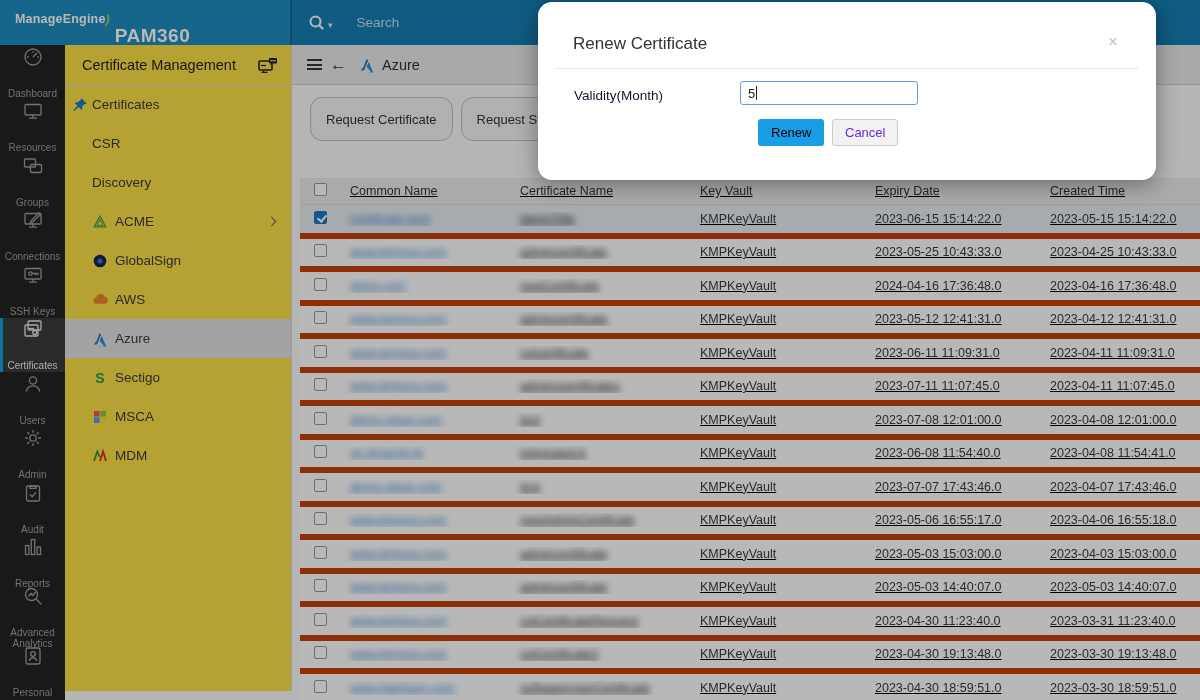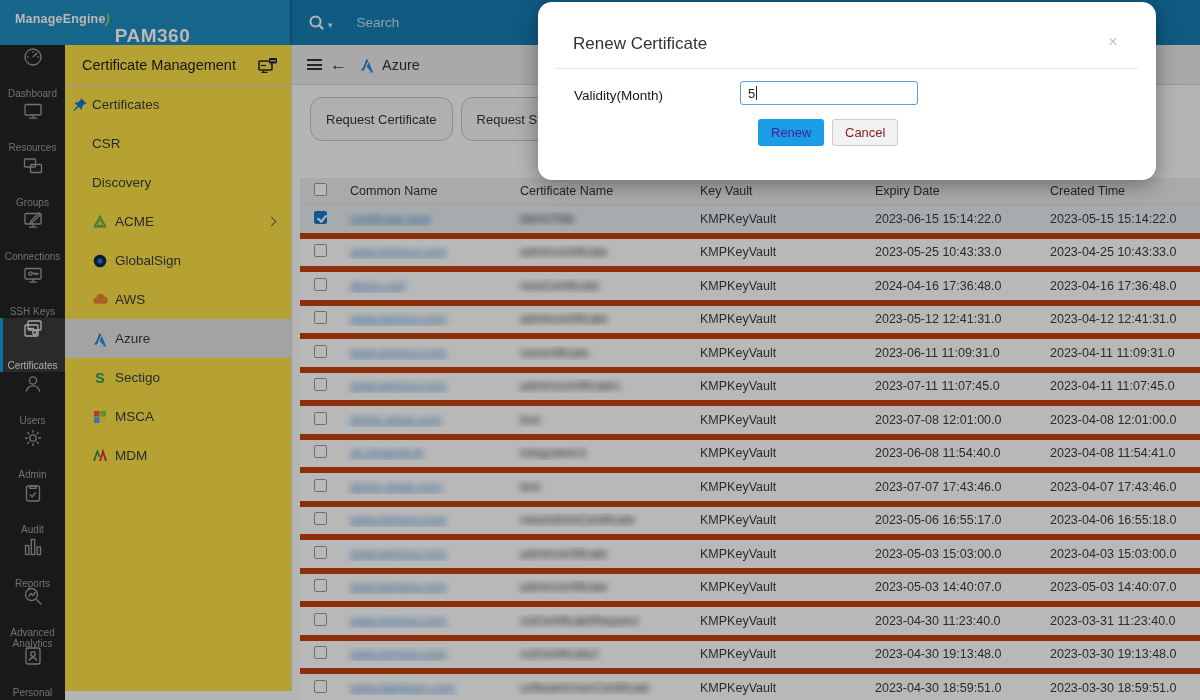--- a/index.html
+++ b/index.html
@@ -52,21 +52,21 @@
   .hamburger::after { content:''; position:absolute; left:0; right:0; top:2.5px; height:2px; background:#333; }
   .back-arrow { font-size:17px; color:#333; margin:0 12px 0 8px; cursor:pointer; line-height:1; }
   .page-icon { display:flex; margin-right:7px; }
   .page-title { font-size:14.5px; color:#333; }
 
   
   .content { position:absolute; left:292px; top:85px; right:0; bottom:0; background:#fcfcfc; overflow:hidden; }
   .actions { position:absolute; top:12px; left:18px; display:flex; gap:8px; }
   .btn-plain { height:44px; padding:0 15px; background:#f4f4f4; border:1px solid #c2c2c2; border-radius:12px;
     font-size:13px; color:#333; font-family:inherit; cursor:pointer; }
-  .table { position:absolute; left:8px; right:0; top:93px; bottom:0; overflow:hidden; }
+  .table { position:absolute; left:8px; right:0; top:93px; bottom:0; overflow:hidden;text-decoration:underline; }
   .thead { display:flex; align-items:center; height:27px; background:#ececec; border-bottom:1px solid #dedede;
     font-size:12.5px; color:#333; }
   .tr { display:flex; align-items:center; height:33.5px; background:#fff; border-bottom:6px solid #c2410c; }
   .tr.selected { background:#e7edf2; }
   .td, .th { padding-left:6px; overflow:hidden; white-space:nowrap; }
   .c-check { width:44px; padding-left:14px; }
   .c-common { width:170px; }
   .c-cert { width:180px; }
   .c-vault { width:175px; }
   .c-expiry { width:175px; }
@@ -83,23 +83,23 @@
   
   .modal { position:absolute; left:538px; top:2px; width:618px; height:178px; background:#fff; border-radius:14px;
     box-shadow:0 4px 22px rgba(0,0,0,.38); z-index:10;padding-left:13px; }
   .modal-title { position:absolute; left:35px; top:32px; font-size:17px; color:#333; }
   .modal-close { position:absolute; right:38px; top:31px; font-size:17px; color:#c3c3c3; cursor:pointer; line-height:1; }
   .modal-divider { position:absolute; left:18px; right:18px; top:66px; border-top:1px solid #e7e7e7; }
   .modal-label { position:absolute; left:36px; top:86px; font-size:13.5px; color:#0f172a; }
   .modal-input { position:absolute; left:202px; top:79px; width:178px; height:24px; border:1px solid #5f9fdf;
     border-radius:3px; background:#fff; display:flex; align-items:center; padding-left:7px; font-size:13px; color:#222; cursor:text; }
   .caret { width:1px; height:14px; background:#222; margin-left:1px; }
-  .btn-renew { position:absolute; left:220px; top:117px; height:27px; padding:0 13px; background:#189de6; color:#4c1d95;
+  .btn-renew { position:absolute; left:220px; top:117px; height:27px; padding:0 13px; background:#189de6; color:#000000;
     border:none; border-radius:3px; font-size:13px; font-family:inherit; cursor:pointer; }
-  .btn-cancel { position:absolute; left:294px; top:117px; height:27px; padding:0 12px; background:#f2f2f2; color:#7f1d1d;
+  .btn-cancel { position:absolute; left:294px; top:117px; height:27px; padding:0 12px; background:#f2f2f2; color:#6d28d9;
     border:1px solid #ccc; border-radius:3px; font-size:13px; font-family:inherit; cursor:pointer; }
 </style>
 </head>
 <body>
 
 <div id="stage">
 
   <div id="app">
 
     <div class="top-header">

